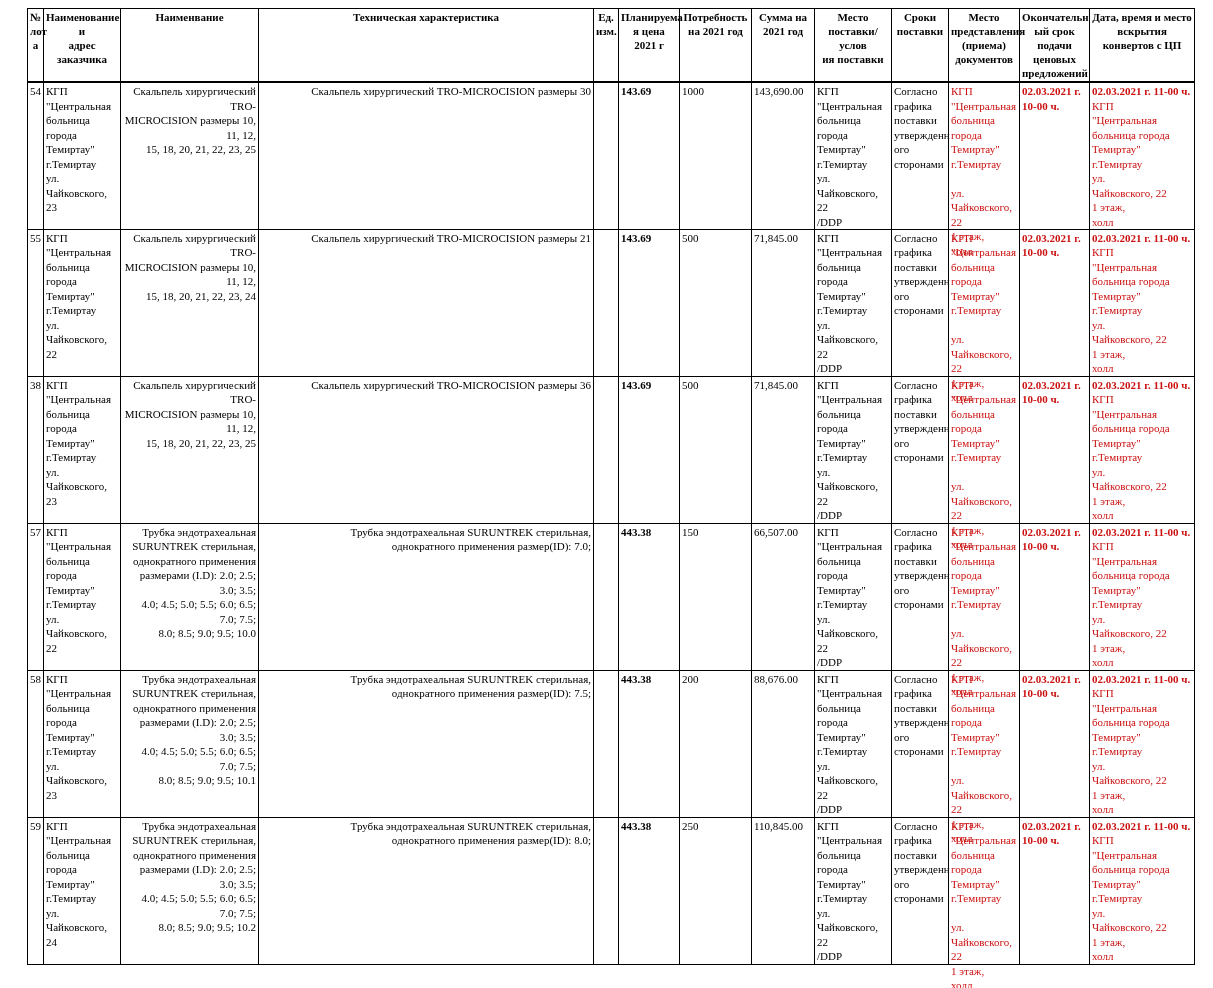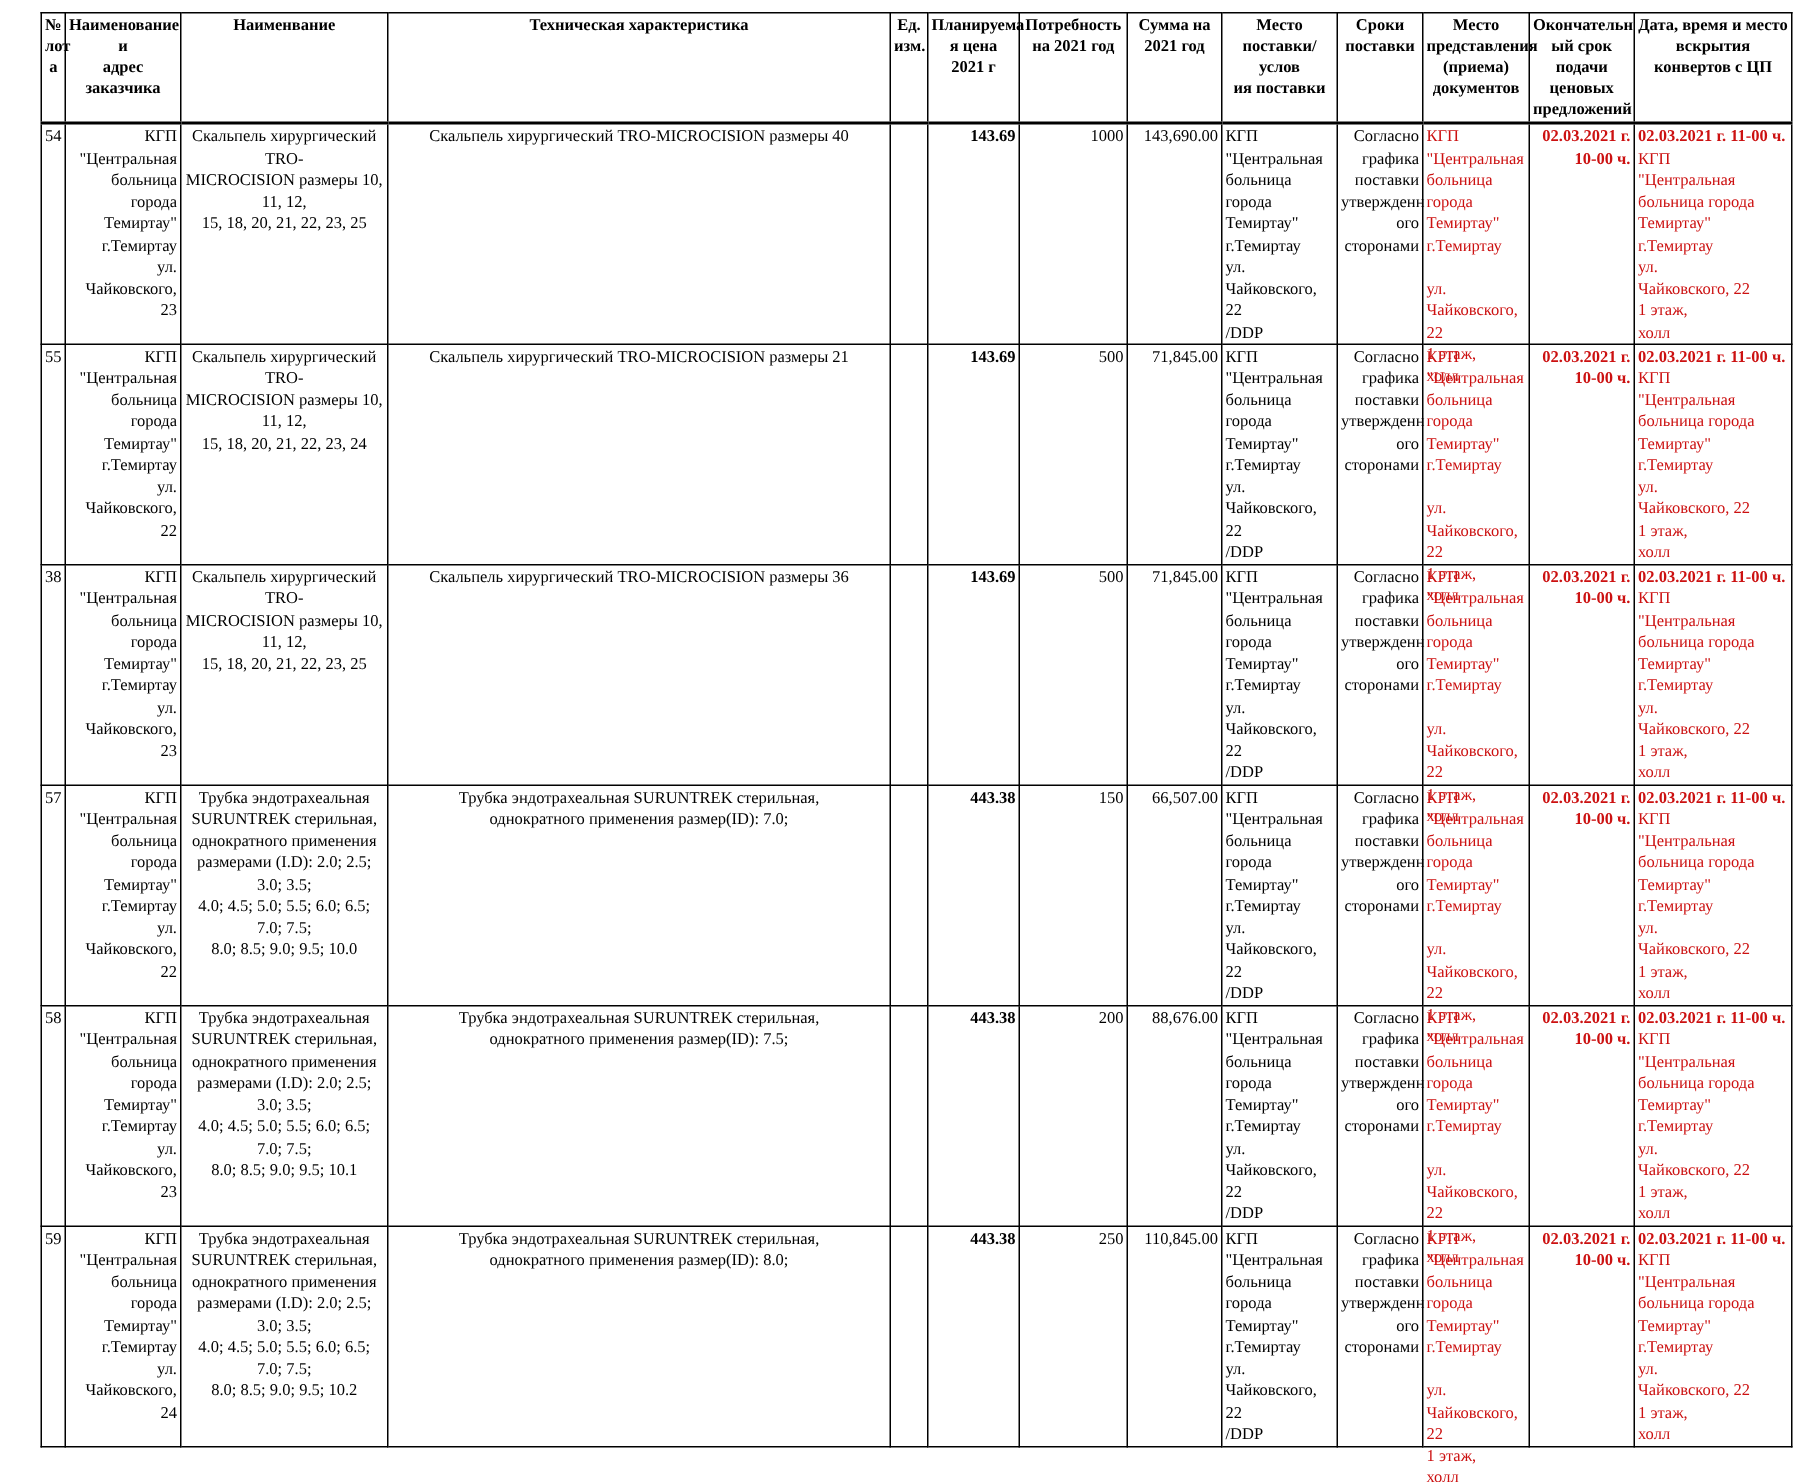--- a/index.html
+++ b/index.html
@@ -7,22 +7,22 @@
         font-family:"Liberation Serif",serif;color:#000;}
   table.proc{position:absolute;left:27px;top:8px;width:1167px;
              border-collapse:collapse;table-layout:fixed;}
   td,th{border:1px solid #000;vertical-align:top;padding:1px 2px;overflow:visible;
         font-size:11px;line-height:14.5px;font-family:"Liberation Serif",serif;}
   thead th{font-weight:bold;text-align:center;line-height:14px;padding-top:1px;
            border-bottom:2px solid #000;}
   thead tr{height:70px;}
   tbody tr{height:147px;}
   .pre{white-space:pre-line;}
-  .c{text-align:right;}
-  .l{text-align:center;}
+  .c{text-align:left;}
+  .l{text-align:right;}
   .red{color:#cc1111;}
   .bold{font-weight:bold;}
   
   .ov{height:1px;overflow:visible;}
   .ov .ln{white-space:pre-line;text-align:left;}
 </style>
 </head>
 <body>
 
 <div class="page">
@@ -84,21 +84,21 @@
         <td class="pre c">54</td>
         <td class="pre c">КГП "Центральная
 больница города
 Темиртау"
 г.Темиртау
 ул.
 Чайковского, 23</td>
         <td class="pre l">Скальпель хирургический TRO-
 MICROCISION размеры 10, 11, 12,
 15, 18, 20, 21, 22, 23, 25</td>
-        <td class="pre l">Скальпель хирургический TRO-MICROCISION размеры 40</td>
+        <td class="pre l">Скальпель хирургический TRO-MICROCISION размеры 30</td>
         <td class="pre c"></td>
         <td class="pre c bold">143.69</td>
         <td class="pre c">1000</td>
         <td class="pre c">143,690.00</td>
         <td>
             <div class="ov">
               <div class="ln">КГП
 "Центральная
 больница
 города

